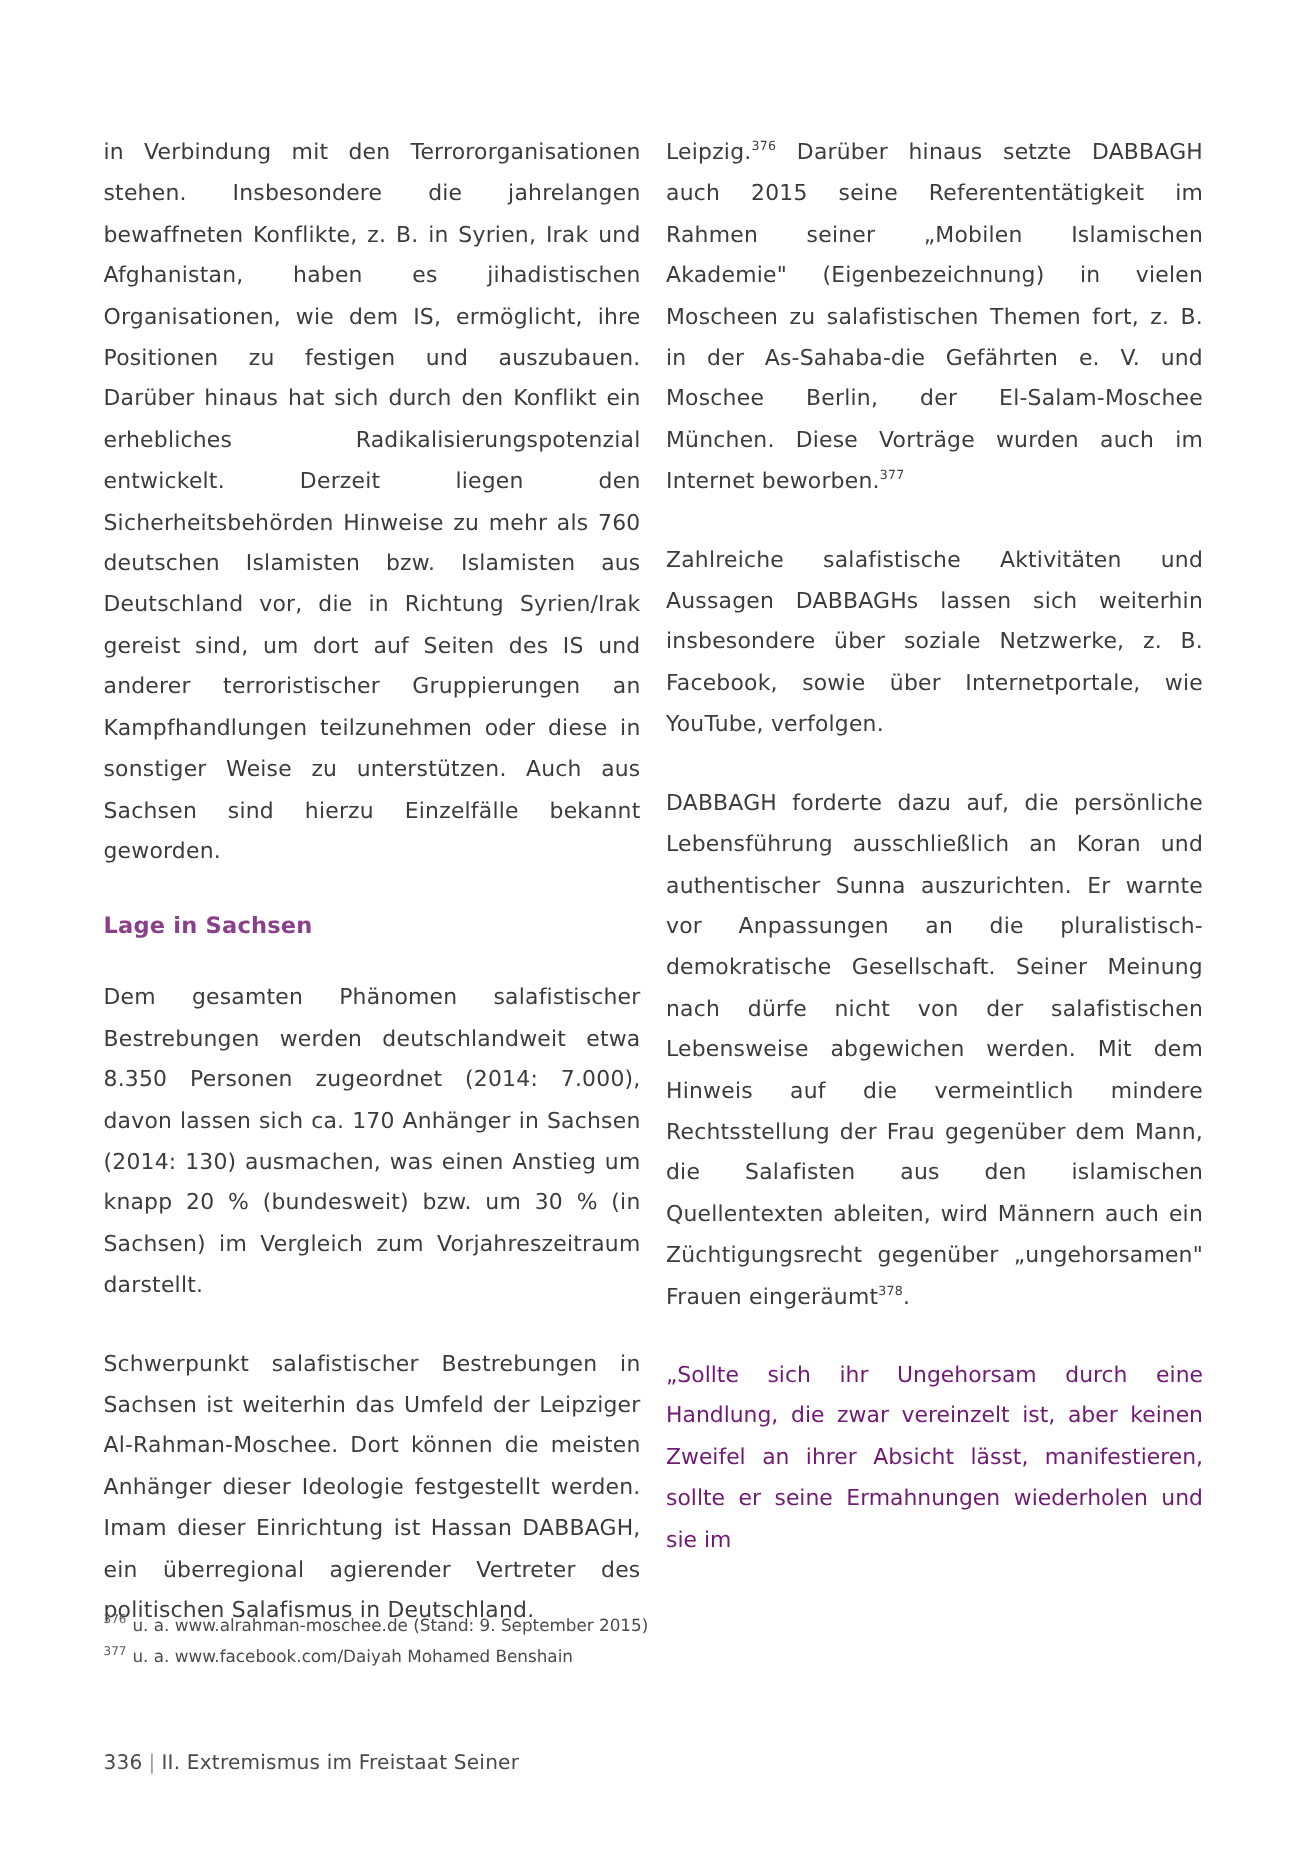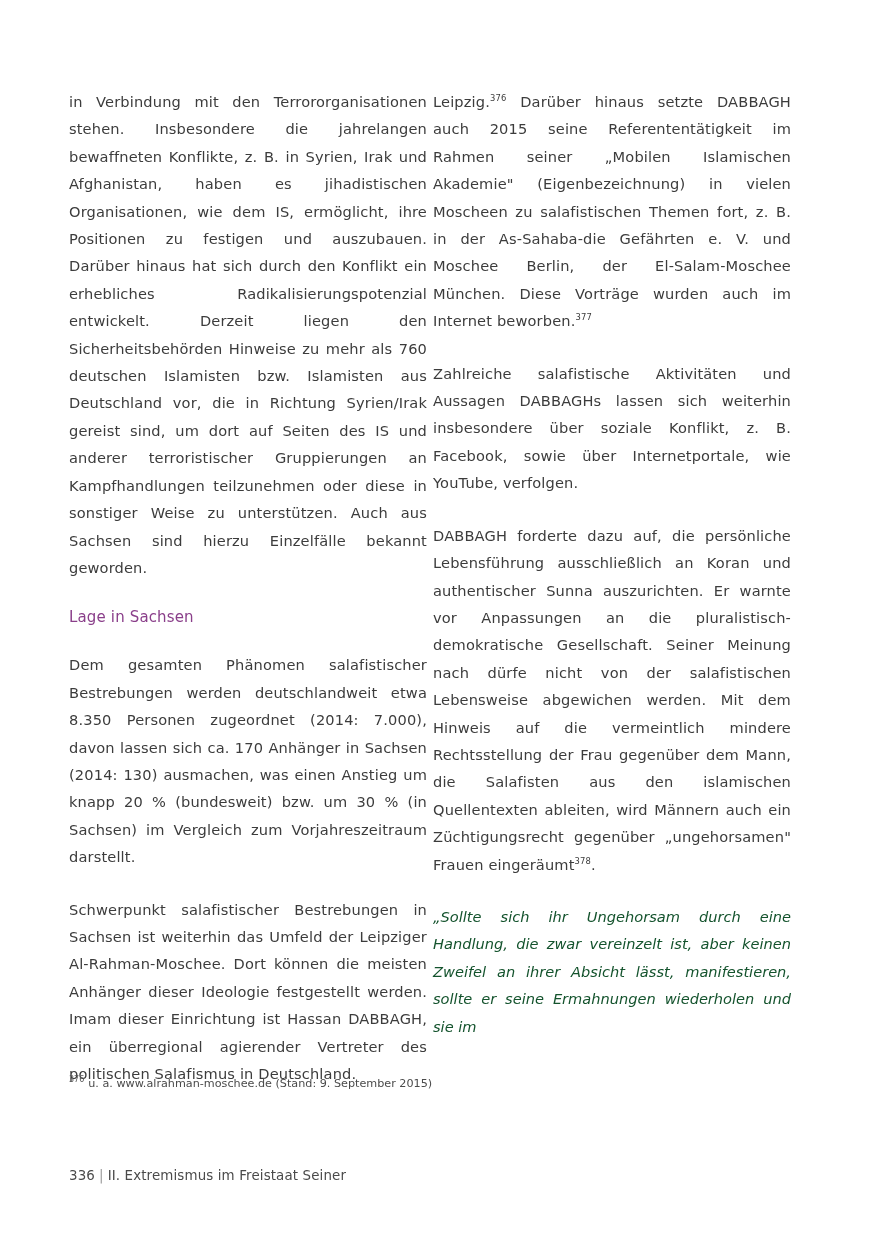--- a/index.html
+++ b/index.html
@@ -21,21 +21,21 @@
     width: 875px;
     height: 1241px;
     background: #fff;
   }
   .columns {
     position: absolute;
     left: 69px;
     top: 88px;
     width: 737px;
     display: flex;
-    gap: 6px;
+    gap: 17px;
   }
   .col {
     width: 358px;
     flex: 0 0 358px;
   }
   p.body {
     margin: 0 0 25px 0;
     font-size: 14.6px;
     line-height: 27.4px;
     text-align: justify;
@@ -43,28 +43,27 @@
     color: #3c3c3c;
     letter-spacing: 0.01em;
     hyphens: manual;
   }
   p.body.last { margin-bottom: 0; }
   p.quote {
     margin: 0;
     font-size: 14.6px;
     line-height: 27.4px;
     text-align: justify;
-    font-style: italic;
-    color: #14532d;
+    color: #701a75;
   }
   h2.section-heading {
     margin: 0 0 23px 0;
     font-size: 15px;
     line-height: 22px;
-    font-weight: normal;
+    font-weight: bold;
     color: #8a3f8a;
     letter-spacing: 0.01em;
   }
   sup.fn {
     font-size: 8.4px;
     vertical-align: super;
     line-height: 0;
     letter-spacing: 0.02em;
   }
   .footnotes {
@@ -117,34 +116,35 @@
 
       <p class="body">Schwerpunkt salafistischer Bestrebungen in Sachsen ist weiterhin das Umfeld der Leipziger Al-Rahman-Moschee. Dort können die meisten Anhänger dieser Ideologie festgestellt werden. Imam dieser Einrichtung ist Hassan DABBAGH, ein überregional agierender Vertreter des politischen Salafismus in Deutschland.</p>
 
 
     </div>
 
     <div class="col">
 
       <p class="body"><span>Leipzig.</span><sup class="fn">376</sup><span> Darüber hinaus setzte DABBAGH auch 2015 seine Referententätigkeit im Rahmen seiner „Mobilen Islamischen Akademie" (Eigenbezeichnung) in vielen Moscheen zu salafistischen Themen fort, z. B. in der As-Sahaba-die Gefährten e. V. und Moschee Berlin, der El-Salam-Moschee München. Diese Vorträge wurden auch im Internet beworben.</span><sup class="fn">377</sup></p>
 
-      <p class="body">Zahlreiche salafistische Aktivitäten und Aussagen DABBAGHs lassen sich weiterhin insbesondere über soziale Konflikt, z. B. Facebook, sowie über Internetportale, wie YouTube, verfolgen.</p>
+      <p class="body">Zahlreiche salafistische Aktivitäten und Aussagen DABBAGHs lassen sich weiterhin insbesondere über soziale Netzwerke, z. B. Facebook, sowie über Internetportale, wie YouTube, verfolgen.</p>
 
       <p class="body"><span>DABBAGH forderte dazu auf, die persönliche Lebensführung ausschließlich an Koran und authentischer Sunna auszurichten. Er warnte vor Anpassungen an die pluralistisch-demokratische Gesellschaft. Seiner Meinung nach dürfe nicht von der salafistischen Lebensweise abgewichen werden. Mit dem Hinweis auf die vermeintlich mindere Rechtsstellung der Frau gegenüber dem Mann, die Salafisten aus den islamischen Quellentexten ableiten, wird Männern auch ein Züchtigungsrecht gegenüber „ungehorsamen" Frauen eingeräumt</span><sup class="fn">378</sup><span>.</span></p>
 
 
       <p class="quote">„Sollte sich ihr Ungehorsam durch eine Handlung, die zwar vereinzelt ist, aber keinen Zweifel an ihrer Absicht lässt, manifestieren, sollte er seine Ermahnungen wiederholen und sie im</p>
 
     </div>
 
   </div>
 
   <div class="footnotes">
 
     <div class="footnote"><span class="fnum">376</span><span>u. a. www.alrahman-moschee.de (Stand: 9. September 2015)</span></div>
 
+    <div class="footnote"><span class="fnum">377</span><span>u. a. www.facebook.com/Daiyah Mohamed Benshain</span></div>
 
 
   </div>
 
   <div class="page-footer"><span>336</span><span class="sep">|</span><span>II. Extremismus im Freistaat Seiner</span></div>
 
 </div>
 
 </body></html>

